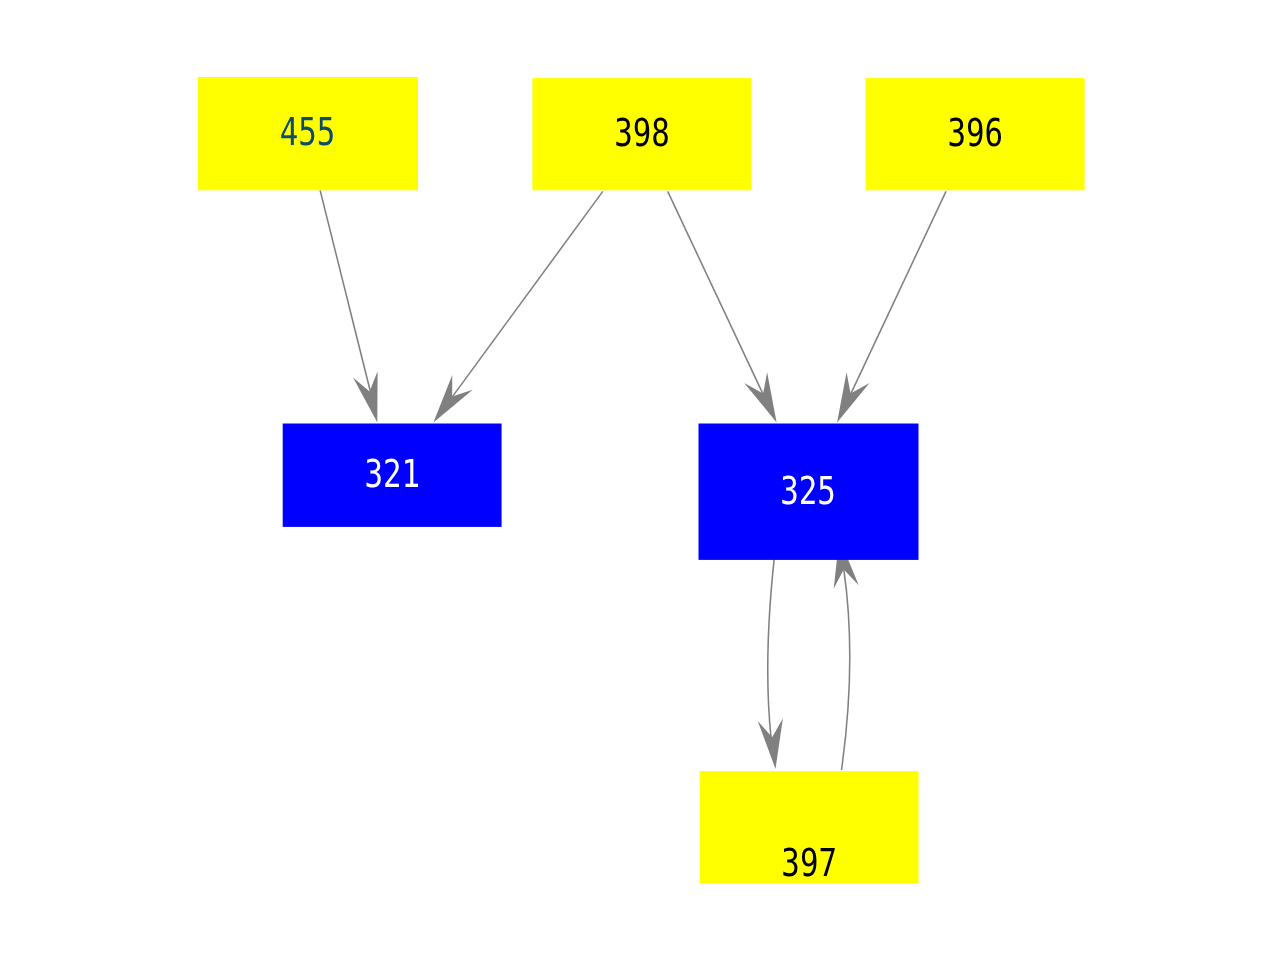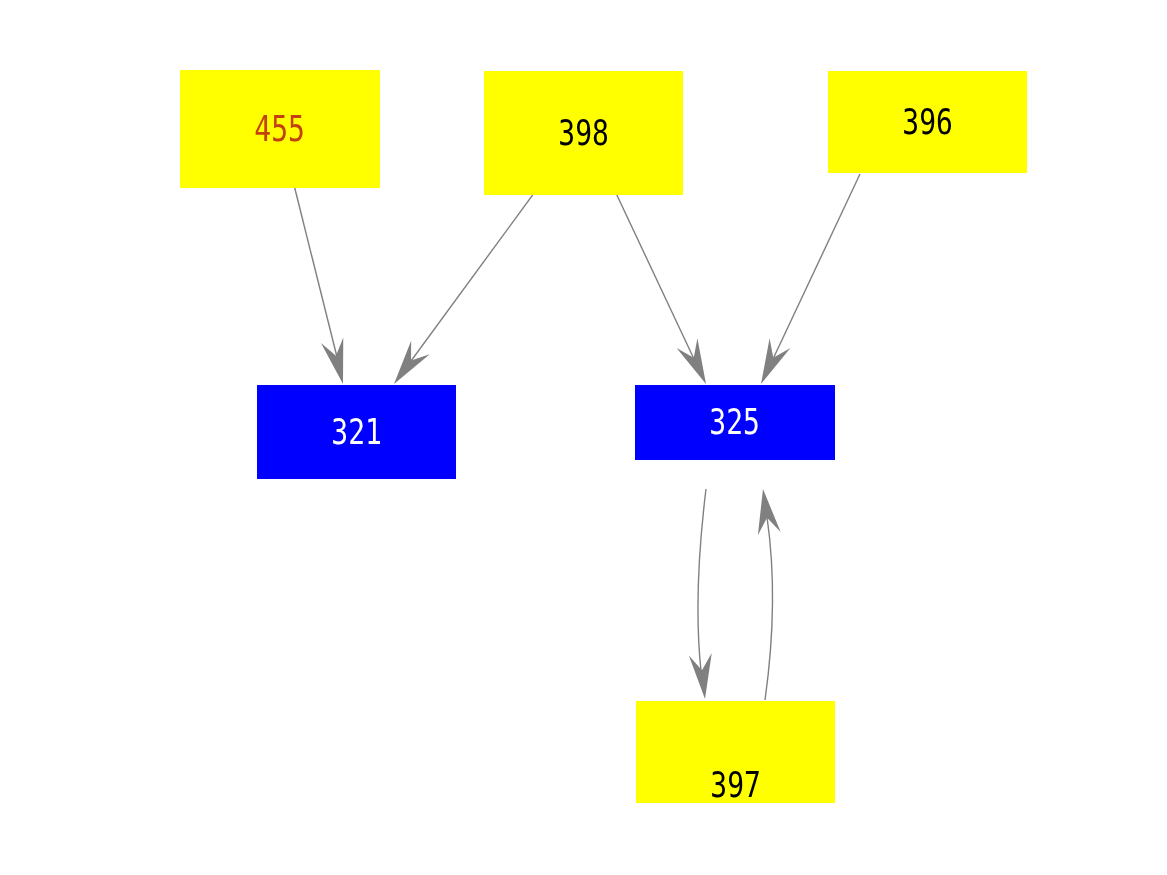--- a/index.html
+++ b/index.html
@@ -62,32 +62,32 @@
       <g>
         <path d="M706,489 Q693,595 701,671" fill="none" stroke="#808080" stroke-width="1.4"></path>
         <path d="M0,0 L-11.5,-45 L0,-29 L11.5,-45 Z" fill="#808080" transform="translate(705,699) rotate(-6)"></path>
       </g>
       <g>
         <path d="M765,700 Q779,600 767,517" fill="none" stroke="#808080" stroke-width="1.4"></path>
         <path d="M0,0 L-11.5,-45 L0,-29 L11.5,-45 Z" fill="#808080" transform="translate(763,489) rotate(172)"></path>
       </g>
     </svg>
 
-  <div class="node" style="left: 180px; top: 70px; width: 200px; height: 118px; background: rgb(255, 255, 0); color: #c2410c;">
+  <div class="node" style="left: 180px; top: 70px; width: 200px; height: 103px; background: rgb(255, 255, 0); color: #0c4a6e;">
     <span class="node-label">455</span>
   </div>
-  <div class="node" style="left: 484px; top: 71px; width: 199px; height: 124px; background: rgb(255, 255, 0); color: rgb(0, 0, 0);">
+  <div class="node" style="left: 484px; top: 71px; width: 199px; height: 102px; background: rgb(255, 255, 0); color: rgb(0, 0, 0);">
     <span class="node-label">398</span>
   </div>
-  <div class="node" style="left: 787px; top: 71px; width: 199px; height: 102px; background: rgb(255, 255, 0); color: rgb(0, 0, 0); margin-left: 41px;">
+  <div class="node" style="left: 787px; top: 71px; width: 199px; height: 102px; background: rgb(255, 255, 0); color: rgb(0, 0, 0);">
     <span class="node-label">396</span>
   </div>
   <div class="node" style="left: 257px; top: 385px; width: 199px; height: 94px; background: rgb(0, 0, 255); color: rgb(255, 255, 255);">
     <span class="node-label">321</span>
   </div>
-  <div class="node" style="left: 635px; top: 385px; width: 200px; height: 75px; background: rgb(0, 0, 255); color: rgb(255, 255, 255);">
+  <div class="node" style="left: 635px; top: 385px; width: 200px; height: 124px; background: rgb(0, 0, 255); color: rgb(255, 255, 255);">
     <span class="node-label">325</span>
   </div>
   <div class="node" style="left: 636px; top: 701px; width: 199px; height: 102px; background: rgb(255, 255, 0); color: rgb(0, 0, 0); align-items: flex-end;">
     <span class="node-label">397</span>
   </div>
 
 </div>
 
 </body></html>

